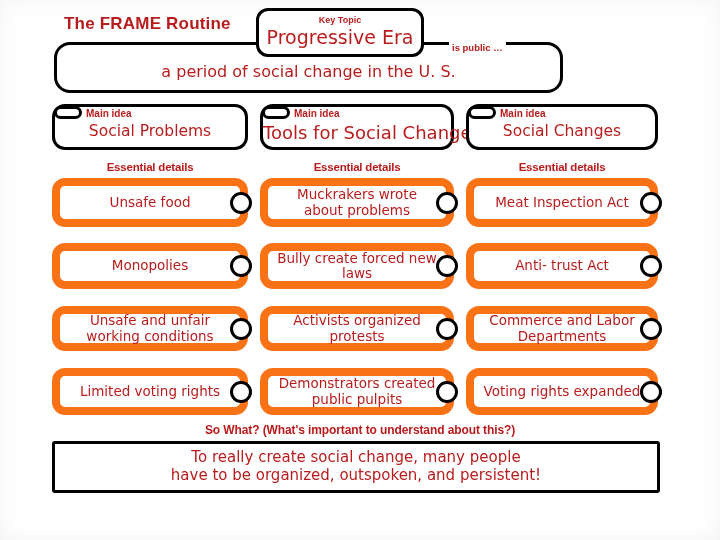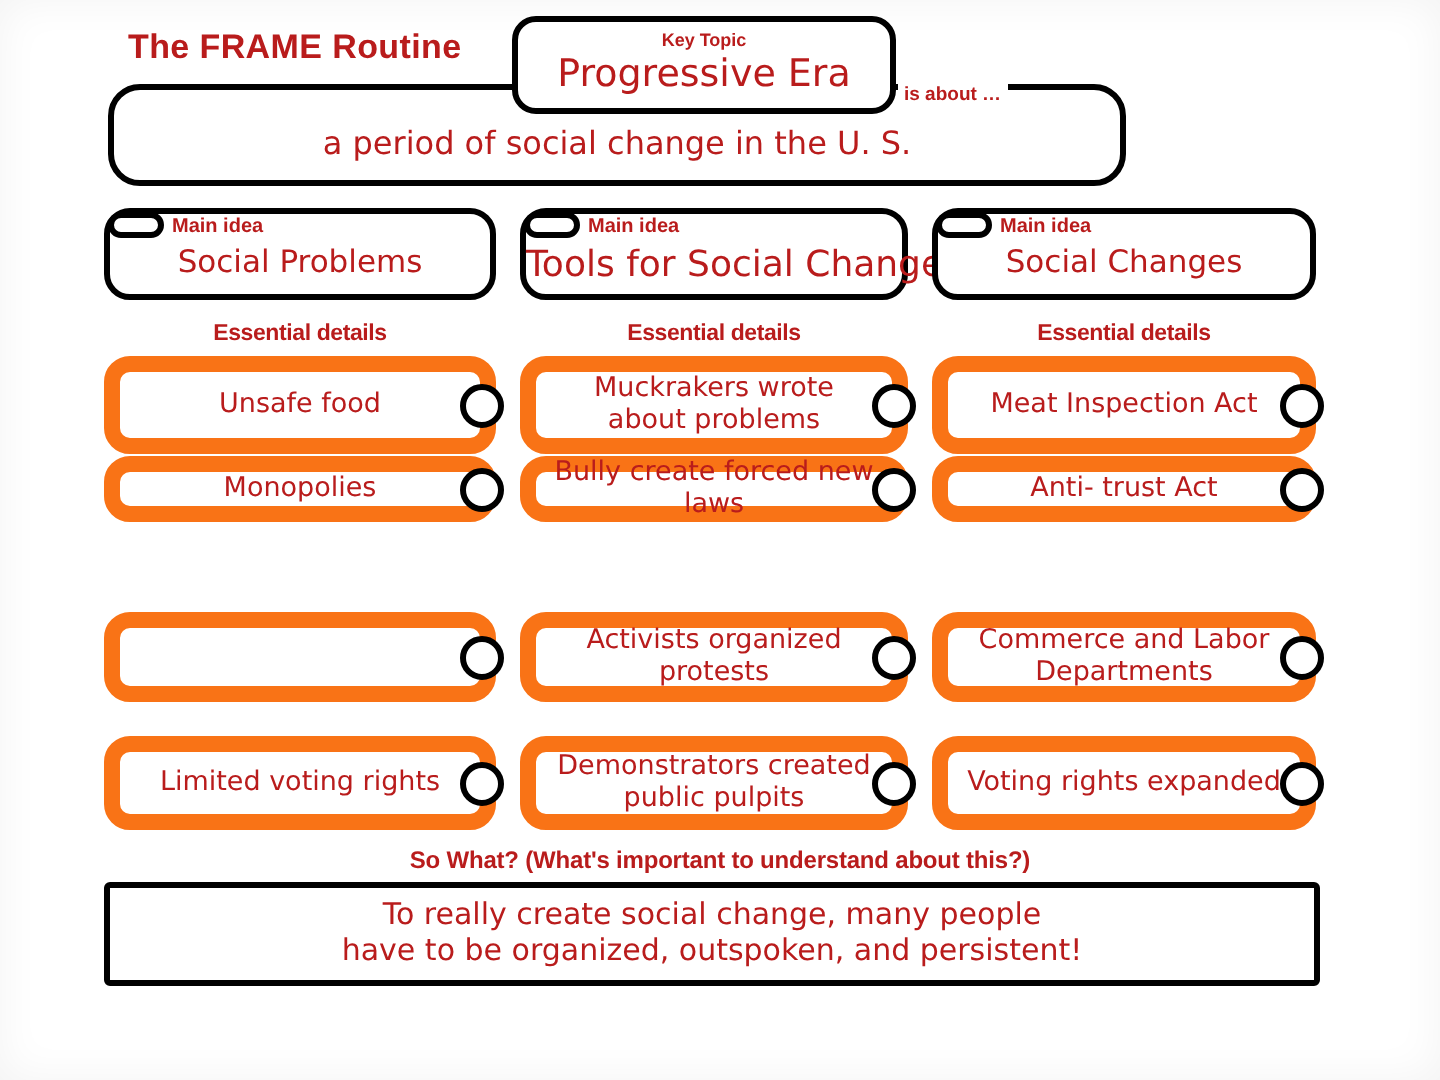--- a/index.html
+++ b/index.html
@@ -9,21 +9,21 @@
     box-shadow:inset 0 0 22px rgba(0,0,0,0.05);
   }
   .hand{font-family:"DejaVu Sans",sans-serif;}
 
   .page-title{
     position:absolute;left:64px;top:14px;
     font-size:17px;font-weight:bold;letter-spacing:0.2px;
   }
 
   .key-topic-box{
-    position:absolute;left:256px;top:8px;width:192px;height:49px;
+    position:absolute;left:256px;top:8px;width:168px;height:49px;
     background:#fff;border:3.5px solid #000;border-radius:12px;z-index:3;
     box-sizing:border-box;text-align:center;
   }
   .kt-label{font-size:9px;font-weight:bold;margin-top:4px;}
   .kt-value{font-size:19px;margin-top:1px;}
 
   .is-about-label{
     position:absolute;left:449px;top:42px;z-index:3;
     background:#fff;padding:0 3px;font-size:9.5px;font-weight:bold;
   }
@@ -61,21 +61,21 @@
     position:absolute;left:0;top:57px;width:100%;
     text-align:center;font-size:11.5px;font-weight:bold;letter-spacing:-0.2px;
   }
 
   .detail-box{
     position:absolute;left:0;width:100%;
     border:8px solid #f97316;border-radius:13px;box-sizing:border-box;background:#fff;
     display:flex;align-items:center;justify-content:center;
   }
   .row-0{top:74px;height:49px;}
-  .row-1{top:124px;height:33px;}
+  .row-1{top:139px;height:46px;}
   .row-2{top:202px;height:45px;}
   .row-3{top:264px;height:47px;align-items:center;}
   .detail-text{
     text-align:center;font-size:13.5px;line-height:1.12;padding:0 8px;
   }
   .connector{
     position:absolute;right:-12px;top:50%;margin-top:-11px;
     width:22px;height:22px;border:3px solid #000;border-radius:50%;
     background:#fff;box-sizing:border-box;z-index:2;
   }
@@ -96,21 +96,21 @@
 
 <div class="slide">
 
   <div class="page-title">The FRAME Routine</div>
 
   <div class="key-topic-box">
     <div class="kt-label">Key Topic</div>
     <div class="kt-value hand">Progressive Era</div>
   </div>
 
-  <div class="is-about-label">is about …</div>
+  <div class="is-about-label">is public …</div>
 
   <div class="about-box">
     <div class="about-text hand">a period of social change in the U. S.</div>
   </div>
 
   <div class="col col-0">
     <div class="main-idea-box">
       <span class="oval"></span>
       <span class="mi-label">Main idea</span>
       <div class="mi-title hand">Social Problems</div>
@@ -118,20 +118,21 @@
     <div class="ed-label">Essential details</div>
     <div class="detail-box row-0">
       <div class="detail-text hand">Unsafe food</div>
       <span class="connector"></span>
     </div>
     <div class="detail-box row-1">
       <div class="detail-text hand">Monopolies</div>
       <span class="connector"></span>
     </div>
     <div class="detail-box row-2">
+      <div class="detail-text hand">Unsafe and unfair working conditions</div>
       <span class="connector"></span>
     </div>
     <div class="detail-box row-3">
       <div class="detail-text hand">Limited voting rights</div>
       <span class="connector"></span>
     </div>
   </div>
 
   <div class="col col-1">
     <div class="main-idea-box">

